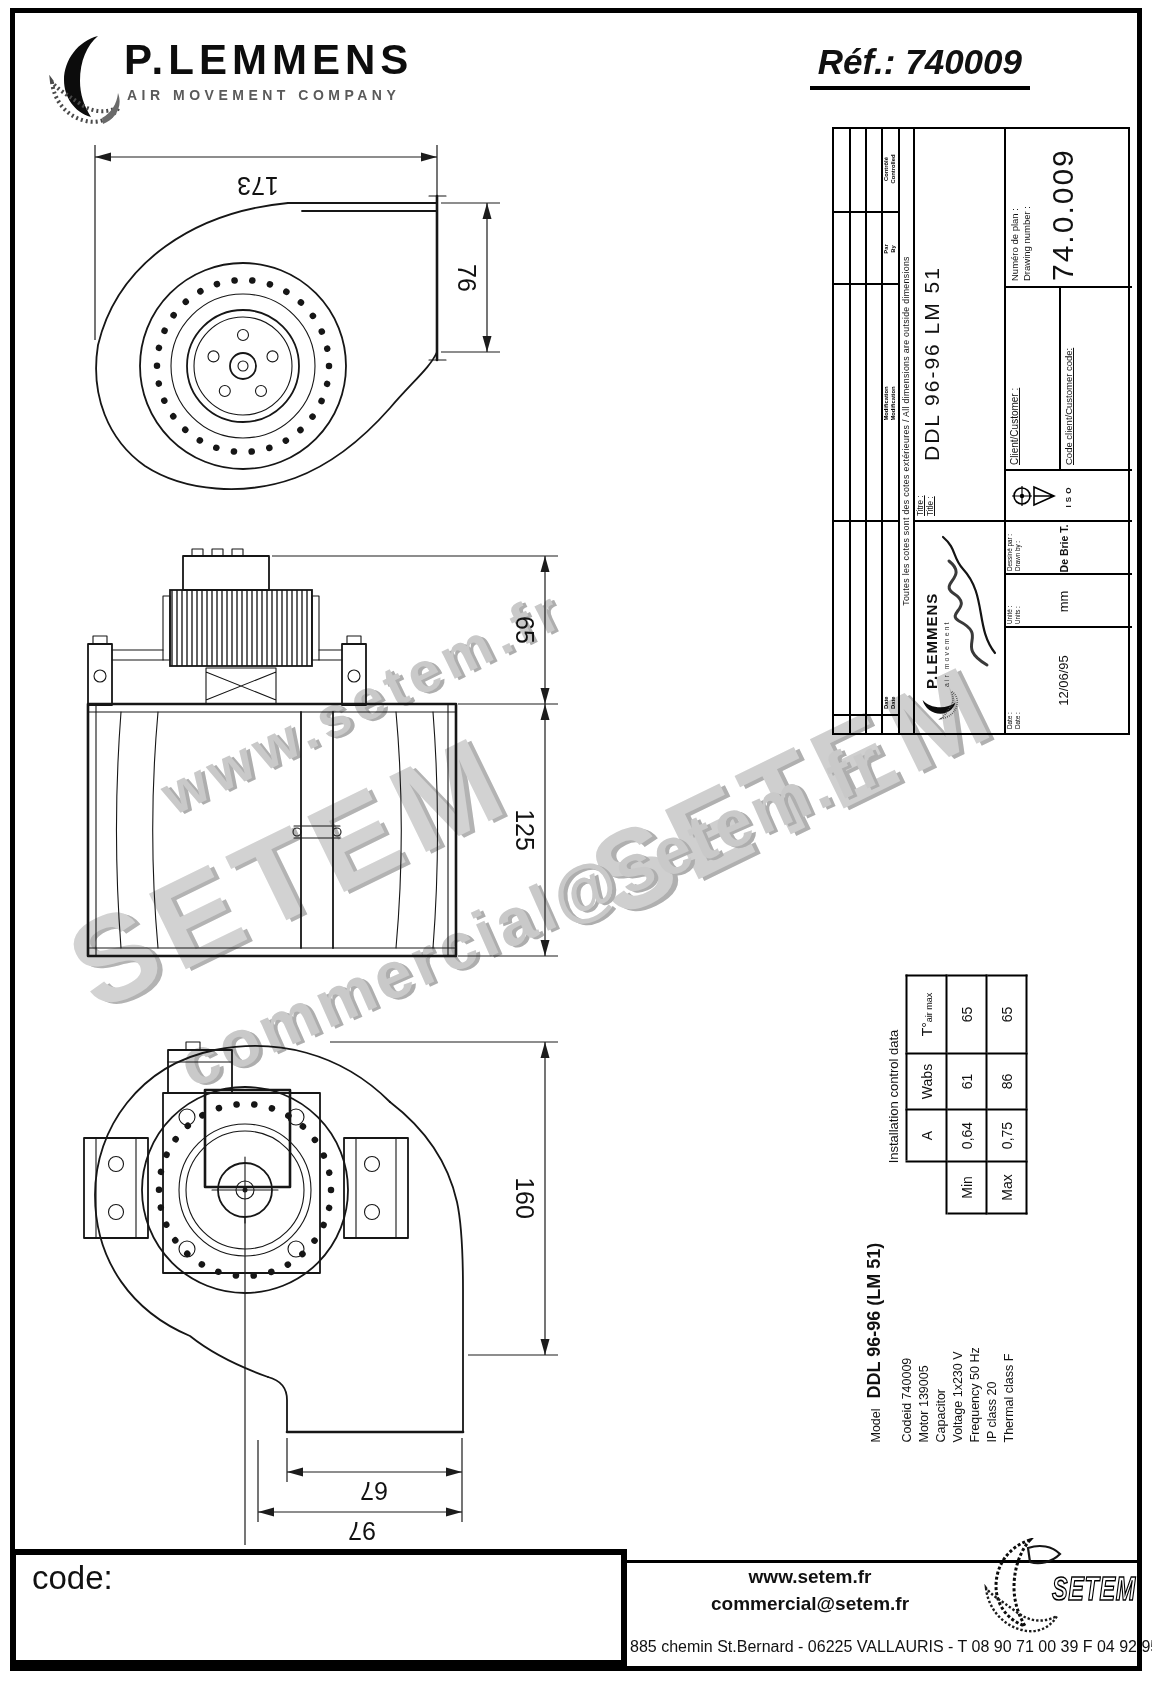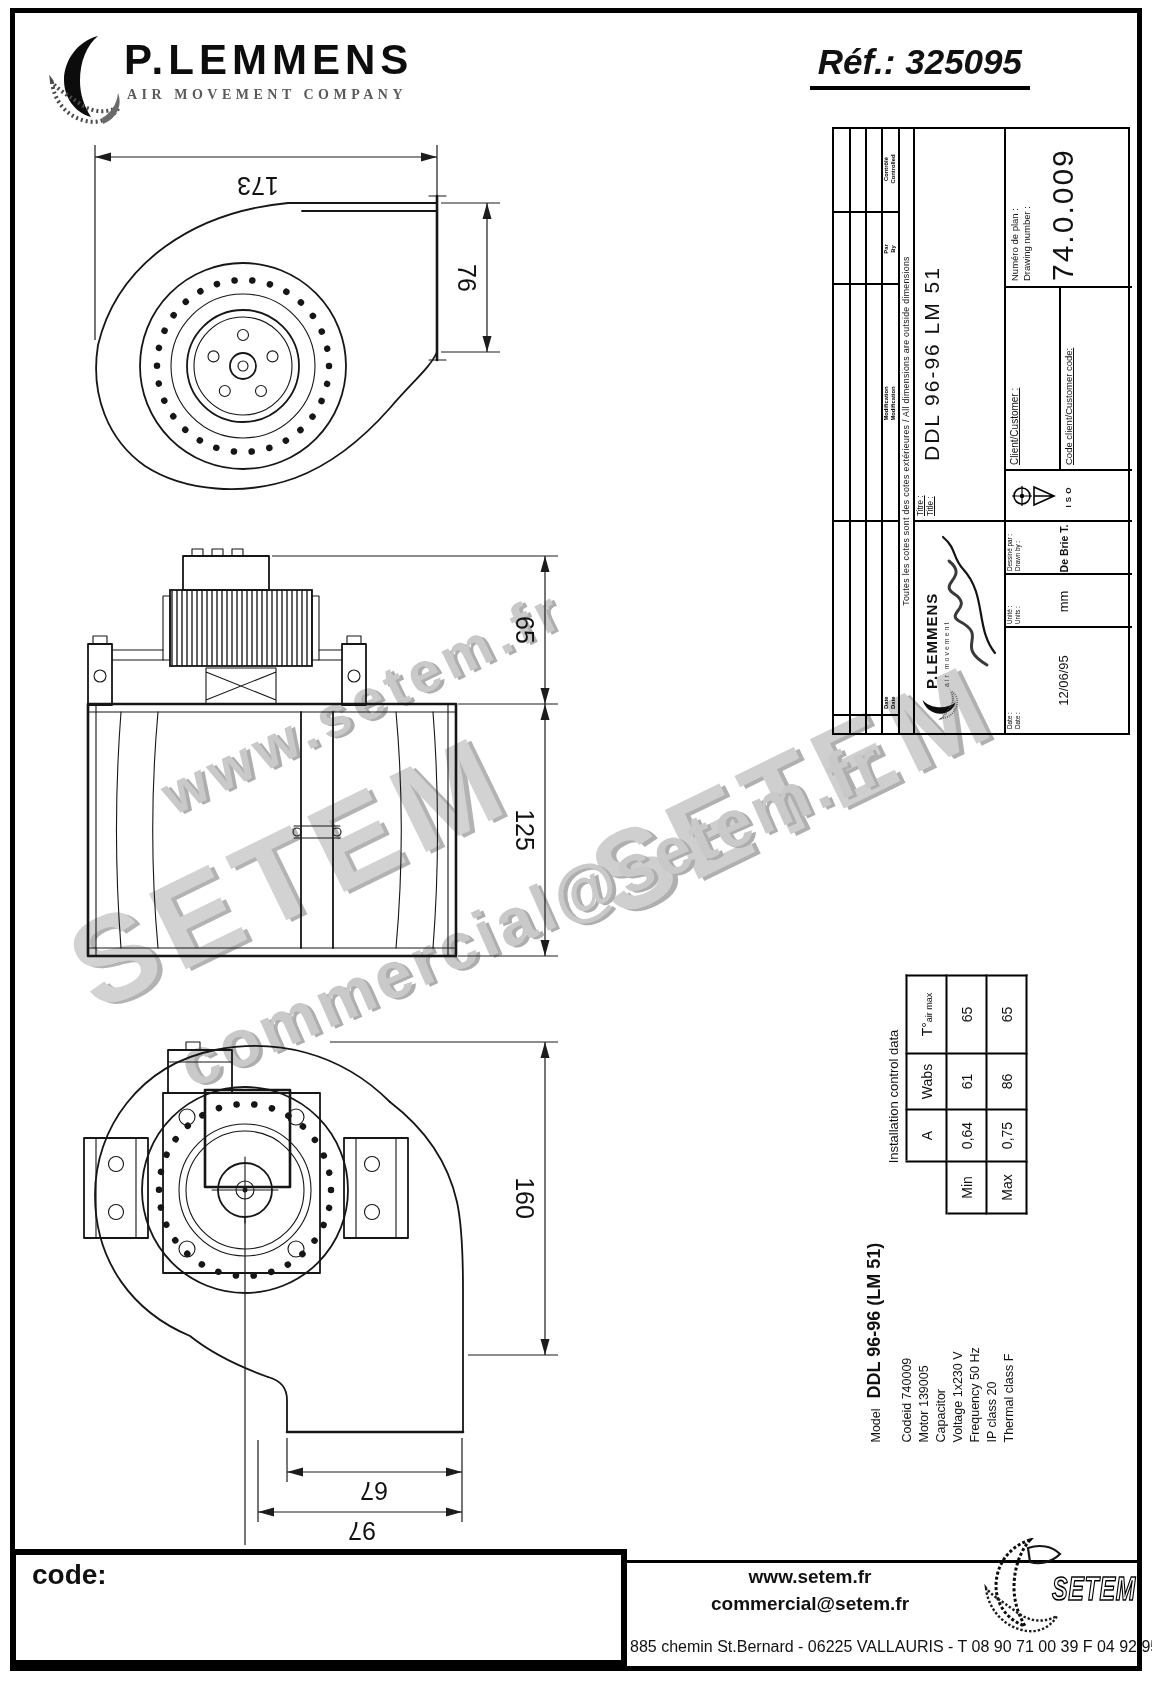--- a/index.html
+++ b/index.html
@@ -4,21 +4,21 @@
 <style>
   html,body{margin:0;padding:0;background:#9a9a9a;}
   .sheet{position:relative;width:1152px;height:1683px;background:#ffffff;overflow:hidden;
          font-family:"Liberation Sans",sans-serif;color:#111;}
   .abs{position:absolute;}
   
   .frame{position:absolute;left:10px;top:8px;right:10px;bottom:12px;border:5px solid #000;}
   .footer-divider{position:absolute;left:627px;top:1560px;width:511px;height:3px;background:#000;}
   
   .brand{position:absolute;left:124px;top:36px;font-size:42px;font-weight:bold;letter-spacing:5px;color:#0d0d0d;white-space:nowrap;}
-  .brand-sub{position:absolute;left:127px;top:87px;font-size:14px;font-weight:bold;letter-spacing:4.5px;color:#5a5a5a;white-space:nowrap;font-family:Liberation Serif, serif;}
+  .brand-sub{position:absolute;left:127px;top:87px;font-size:14px;font-weight:bold;letter-spacing:4.5px;color:#5a5a5a;white-space:nowrap;}
   .ref{position:absolute;right:122px;top:42px;font-size:35px;font-weight:bold;font-style:italic;
        border-bottom:4px solid #000;padding:0 8px 4px 8px;white-space:nowrap;}
   
   .wm{position:absolute;font-weight:bold;color:#c9c9c9;text-shadow:3px 3px 0 #aeaeae;
       white-space:nowrap;transform-origin:0 50%;z-index:2;}
   .wm1{left:165px;top:765px;font-size:57px;letter-spacing:6px;transform:rotate(-26deg);}
   .wm2{left:78px;top:905px;font-size:122px;letter-spacing:10px;color:#d2d2d2;text-shadow:4px 4px 0 #b3b3b3;transform:rotate(-26deg);}
   .wm3{left:600px;top:820px;font-size:112px;letter-spacing:9px;color:#cfcfcf;text-shadow:4px 4px 0 #b0b0b0;transform:rotate(-26deg);}
   .wm4{left:183px;top:1030px;font-size:66px;letter-spacing:4px;transform:rotate(-24deg);}
   
@@ -58,21 +58,21 @@
   .model-val{font-size:18px;font-weight:bold;}
   .spec-row{position:absolute;left:0;font-size:12.5px;white-space:nowrap;}
   .it-title{position:absolute;left:228px;top:24px;width:236px;text-align:center;font-size:13px;}
   table.it{position:absolute;left:228px;top:44px;border-collapse:collapse;font-size:14px;}
   table.it td{border:2px solid #000;text-align:center;height:38px;padding:0;}
   table.it td.corner{border-top:none;border-left:none;}
   table.it .c1{width:50px;} table.it .c2{width:50px;} table.it .c3{width:54px;} table.it .c4{width:76px;}
   .subsc{font-size:9px;}
   
   .codebox{position:absolute;left:10px;top:1549px;width:617px;height:117px;border:6px solid #000;box-sizing:border-box;background:#fff;z-index:5;}
-  .code-label{position:absolute;left:16px;top:4px;font-size:28px;font-weight:bold;text-align:center;}
+  .code-label{position:absolute;left:16px;top:4px;font-size:33px;font-weight:normal;text-align:center;}
   .code-val{position:absolute;left:0;right:0;top:28px;text-align:center;font-size:60px;font-weight:bold;letter-spacing:2px;}
   .site{position:absolute;left:660px;top:1566px;width:300px;text-align:center;font-size:19px;font-weight:bold;z-index:5;}
   .email{position:absolute;left:660px;top:1593px;width:300px;text-align:center;font-size:19px;font-weight:bold;z-index:5;}
   .address{position:absolute;left:630px;top:1638px;width:508px;text-align:center;font-size:16px;white-space:nowrap;z-index:5;}
 </style>
 </head>
 <body>
 
 <div class="sheet">
   <div class="frame"></div>
@@ -82,21 +82,21 @@
   <div class="wm wm3">SETEM</div>
   <div class="wm wm4">commercial@setem.fr</div>
 
   <svg class="abs" style="left:36px;top:32px;z-index:5" width="84" height="94" viewBox="0 0 84 94">
     <path d="M62,4 C42,9 28,28 28,48 C28,65 38,80 55,85 C48,74 44,62 44,49 C44,29 51,13 62,4 Z" fill="#0c0c0c"></path>
     <path d="M16,50 C18,69 31,85 50,89 C64,92 77,86 83,75 C69,82 55,80 43,71 C30,62 21,57 16,50 Z" fill="none" stroke="#4a4a4a" stroke-width="4" stroke-dasharray="2 3"></path>
     <path d="M66,86 C75,81 81,72 82,61 C87,74 80,87 67,92 Z" fill="#6a6a6a"></path>
   </svg>
   <div class="brand">P.LEMMENS</div>
   <div class="brand-sub">AIR MOVEMENT COMPANY</div>
-  <div class="ref">Réf.: 325095</div>
+  <div class="ref">Réf.: 740009</div>
 
   <svg class="drw" viewBox="0 0 1152 1683">
     <defs>
       <pattern id="hv" width="5" height="8" patternUnits="userSpaceOnUse">
         <path d="M2,0 V8" stroke="#1d1d1d" stroke-width="1.4"></path>
       </pattern>
     </defs>
 
     <g>
       <path class="ln" d="M288,203 C195,212 118,262 98,345 C90,395 108,440 145,466 C185,492 245,496 295,478 C330,465 360,442 390,408 C412,382 430,368 437,352"></path>

